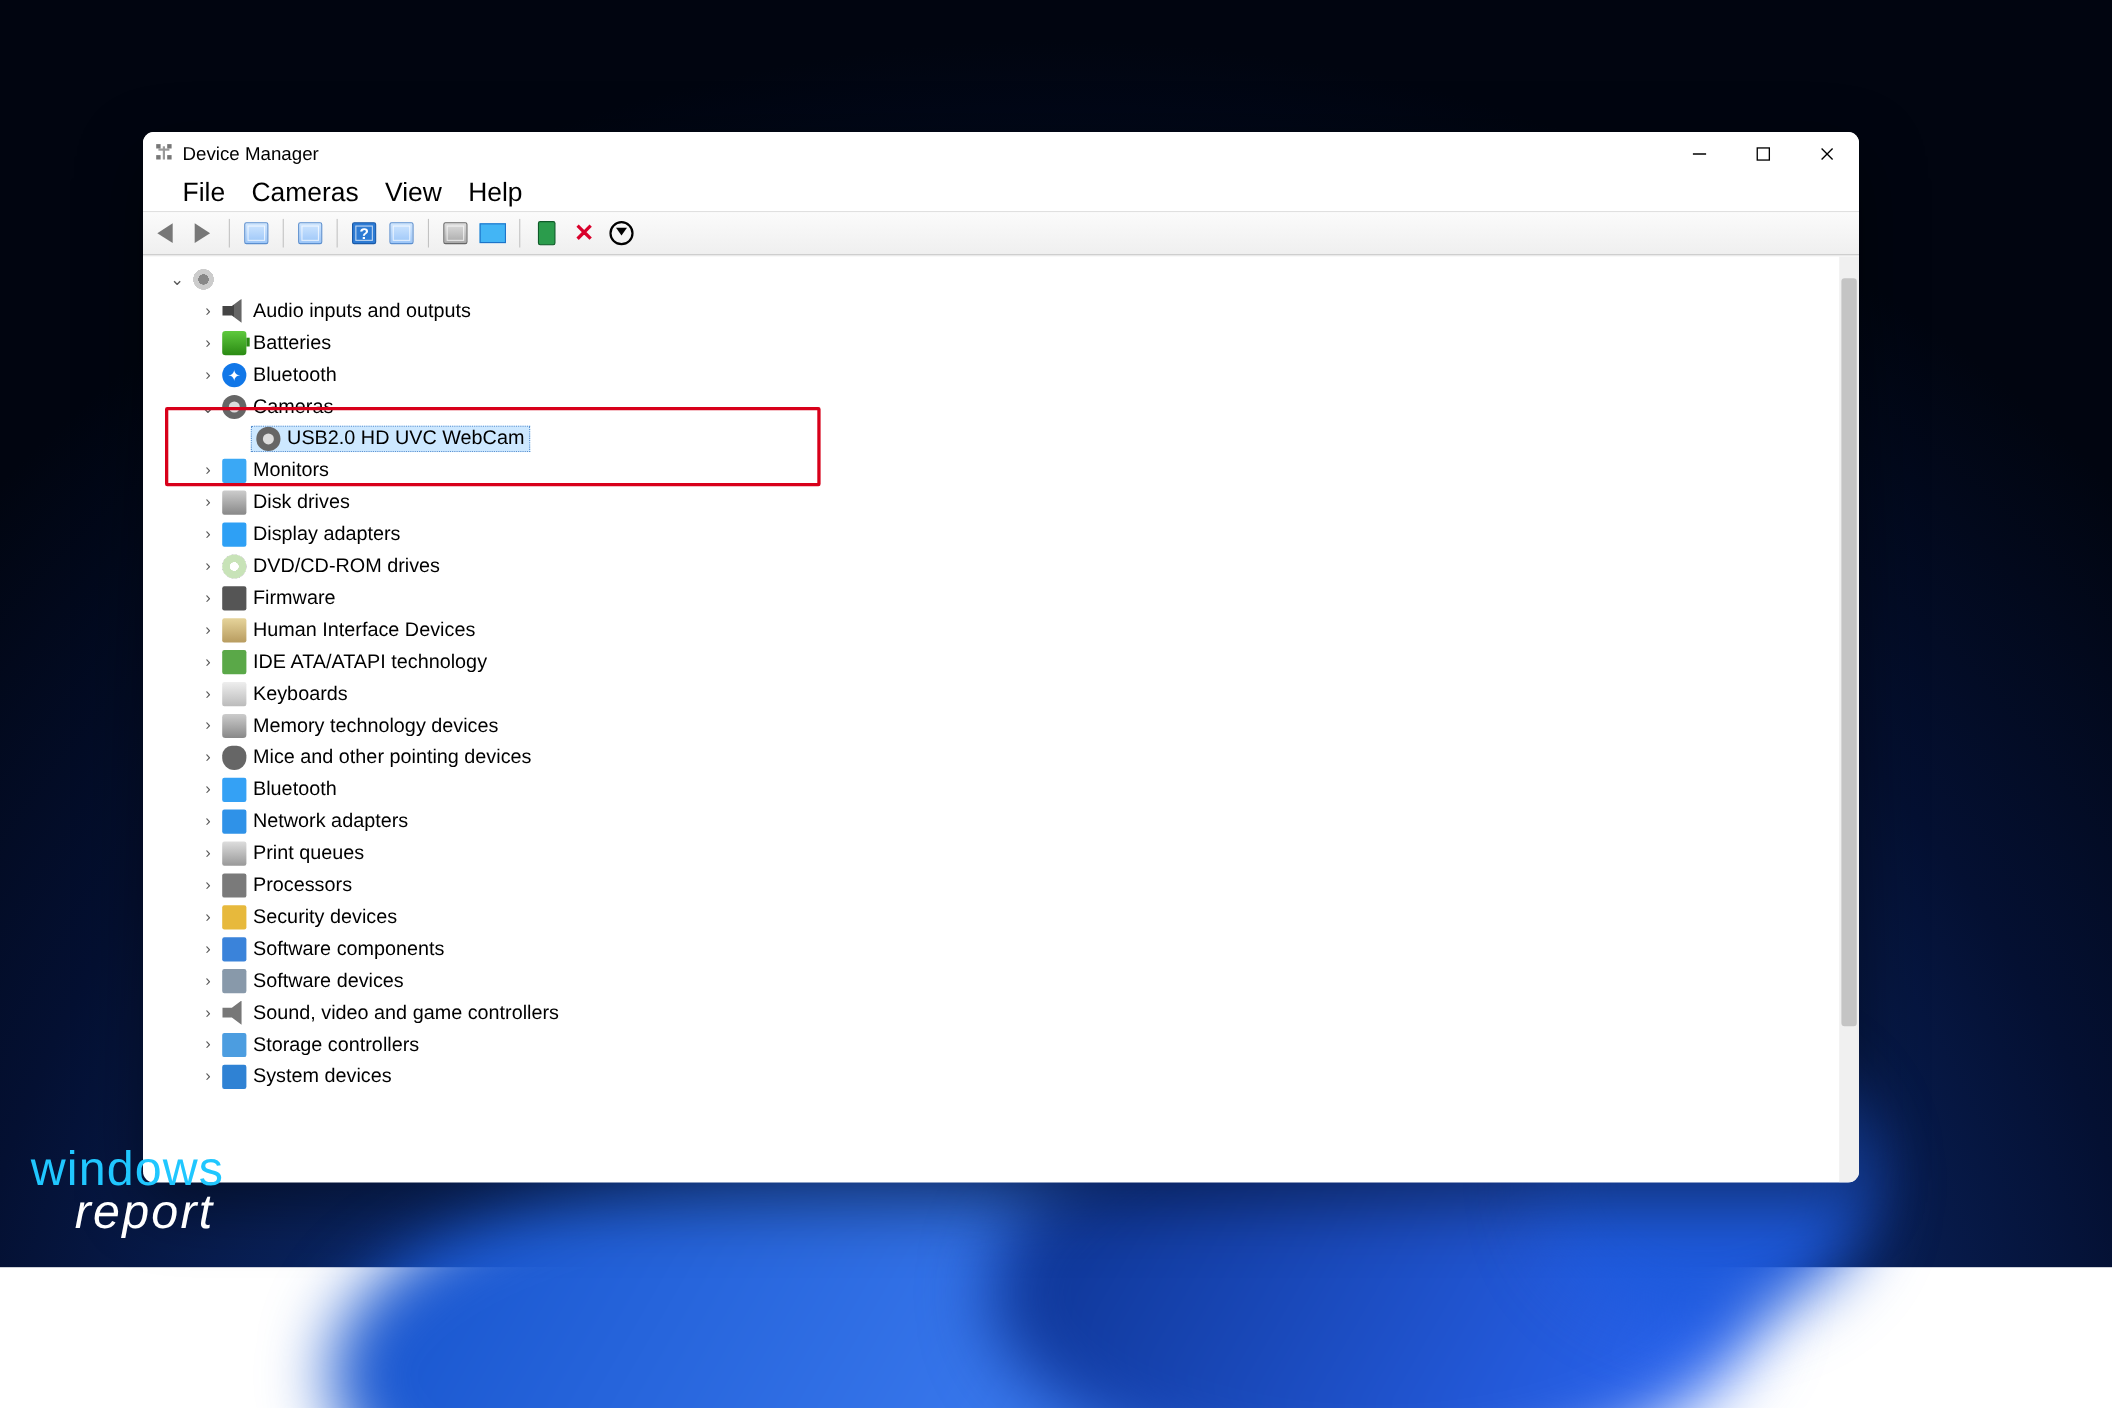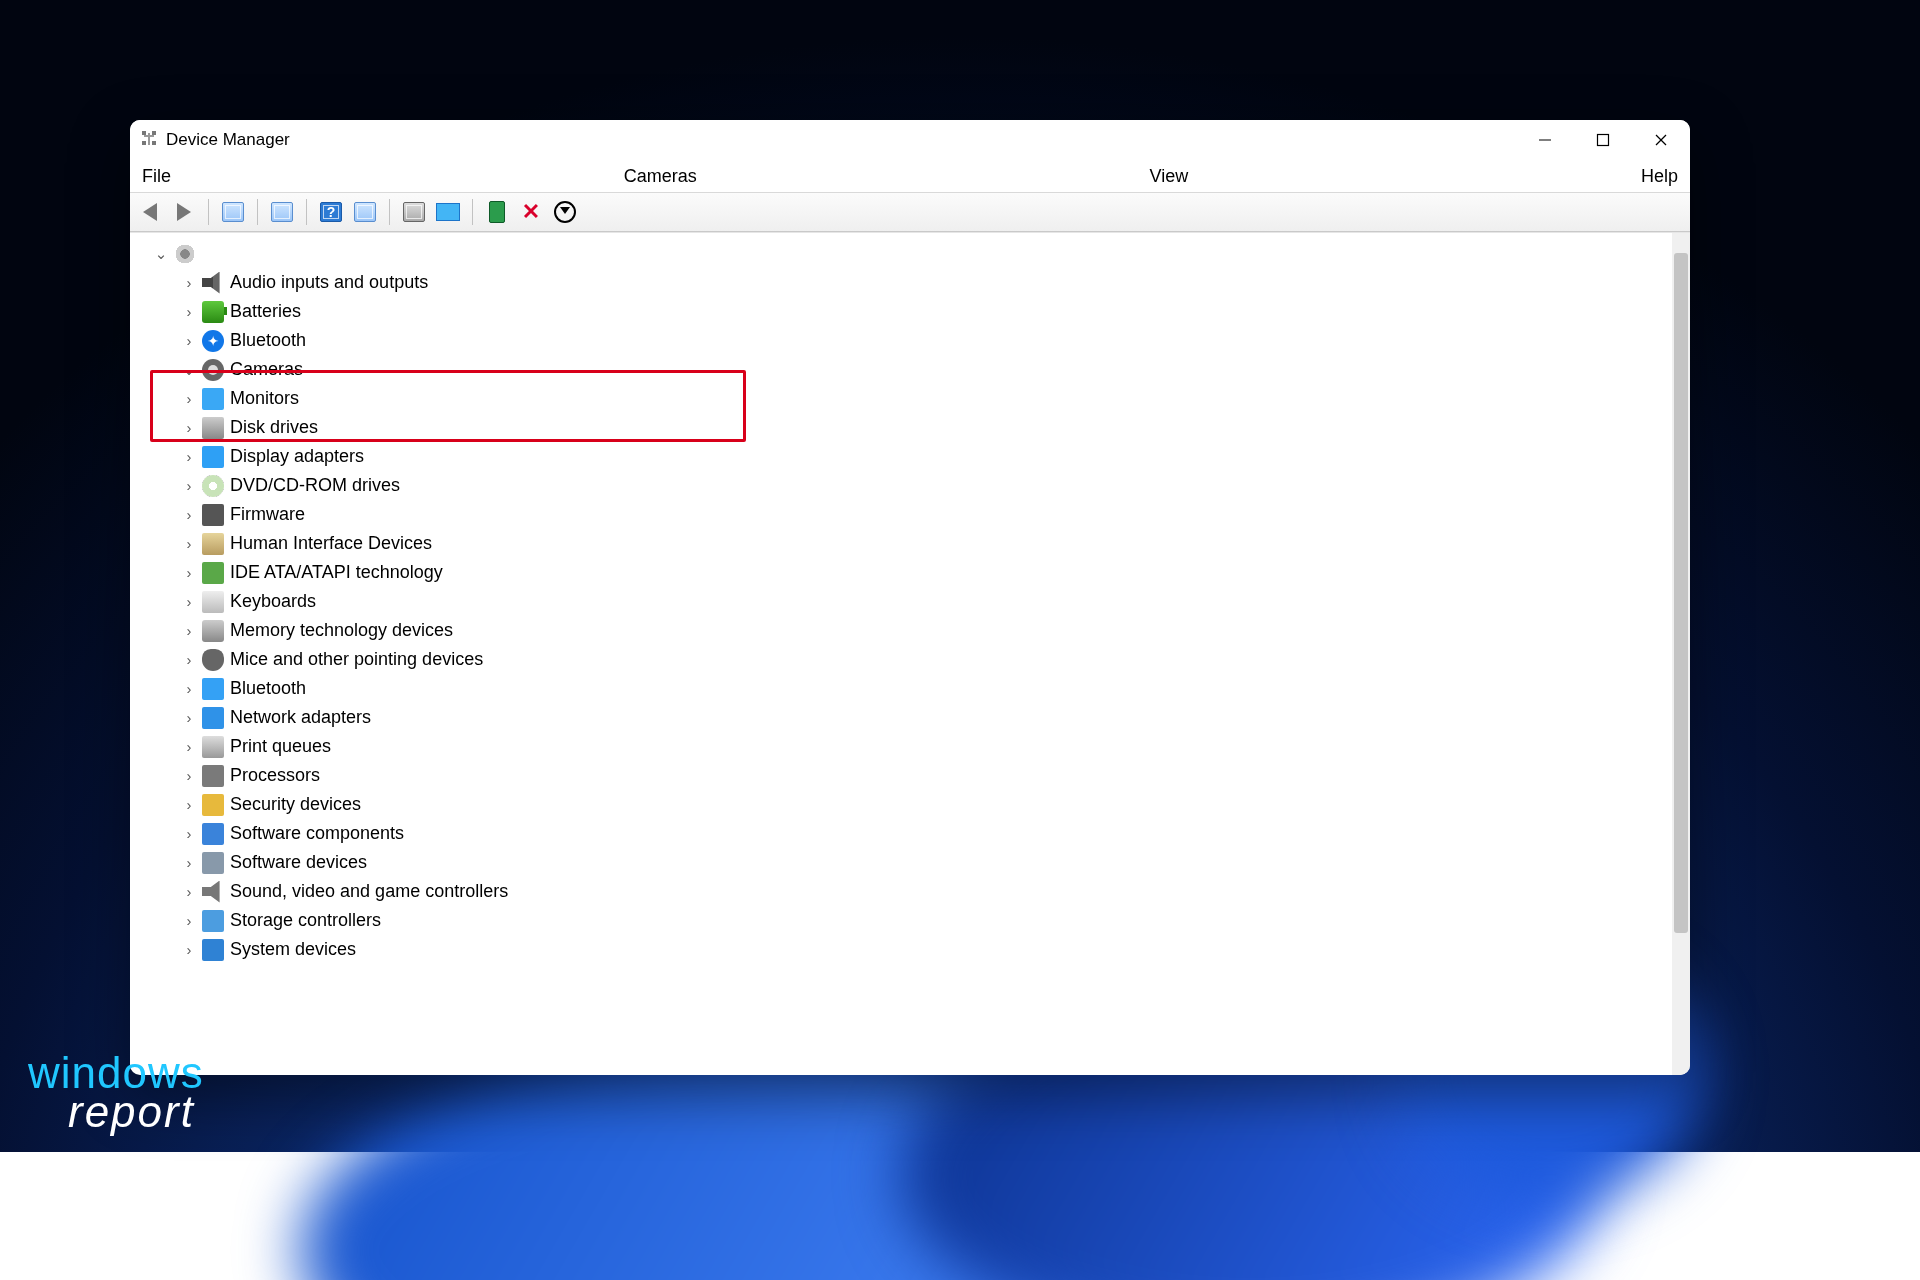--- a/index.html
+++ b/index.html
@@ -76,26 +76,25 @@
   font-size: 16px;
   color:#000;
 }
 .winbtn svg{width:14px;height:14px;stroke:#000;stroke-width:1.2;fill:none;}
 
 
 .menubar {
   height: 32px;
   display: flex;
   align-items: center;
-  padding-left: 0;
+  padding-left: 24px;
   gap: 0;
-  font-size: 18px;
+  font-size: 24px;
   color:#000;
   border-bottom:1px solid #d9d9d9;
-  justify-content:space-between;
 }
 .menubar span{padding:4px 12px;}
 
 
 .toolbar {
   height: 38px;
   display:flex;
   align-items:center;
   padding-left:6px;
   gap:6px;
@@ -171,21 +170,21 @@
   height:66px;
   border:3px solid #d8001a;
   pointer-events:none;
   border-radius:2px;
 }
 
 
 .watermark{
   position:absolute;
   left:28px;
-  bottom:20px;
+  bottom:30px;
   color:#fff;
   font-family:"Segoe UI",sans-serif;
   font-size:44px;
   line-height:.9;
   font-weight:300;
 }
 .watermark .w1{color:#20c7ff;letter-spacing:1px;}
 .watermark .w2{font-style:italic;padding-left:40px;letter-spacing:2px;font-family:Liberation Sans, sans-serif;}
 
 
@@ -319,20 +318,27 @@
           <div class="node lvl1">
             <span class="exp">›</span>
             <span class="ico ico-bt"></span>
             <span>Bluetooth</span>
           </div>
           <div class="node lvl1">
             <span class="exp">⌄</span>
             <span class="ico ico-cam"></span>
             <span>Cameras</span>
           </div>
+          <div class="node lvl2">
+            <span class="exp blank">·</span>
+            <span class="sel">
+              <span class="ico ico-cam"></span>
+              <span>USB2.0 HD UVC WebCam</span>
+            </span>
+          </div>
           <div class="node lvl1">
             <span class="exp">›</span>
             <span class="ico ico-pc"></span>
             <span>Monitors</span>
           </div>
           <div class="node lvl1">
             <span class="exp">›</span>
             <span class="ico ico-disk"></span>
             <span>Disk drives</span>
           </div>

